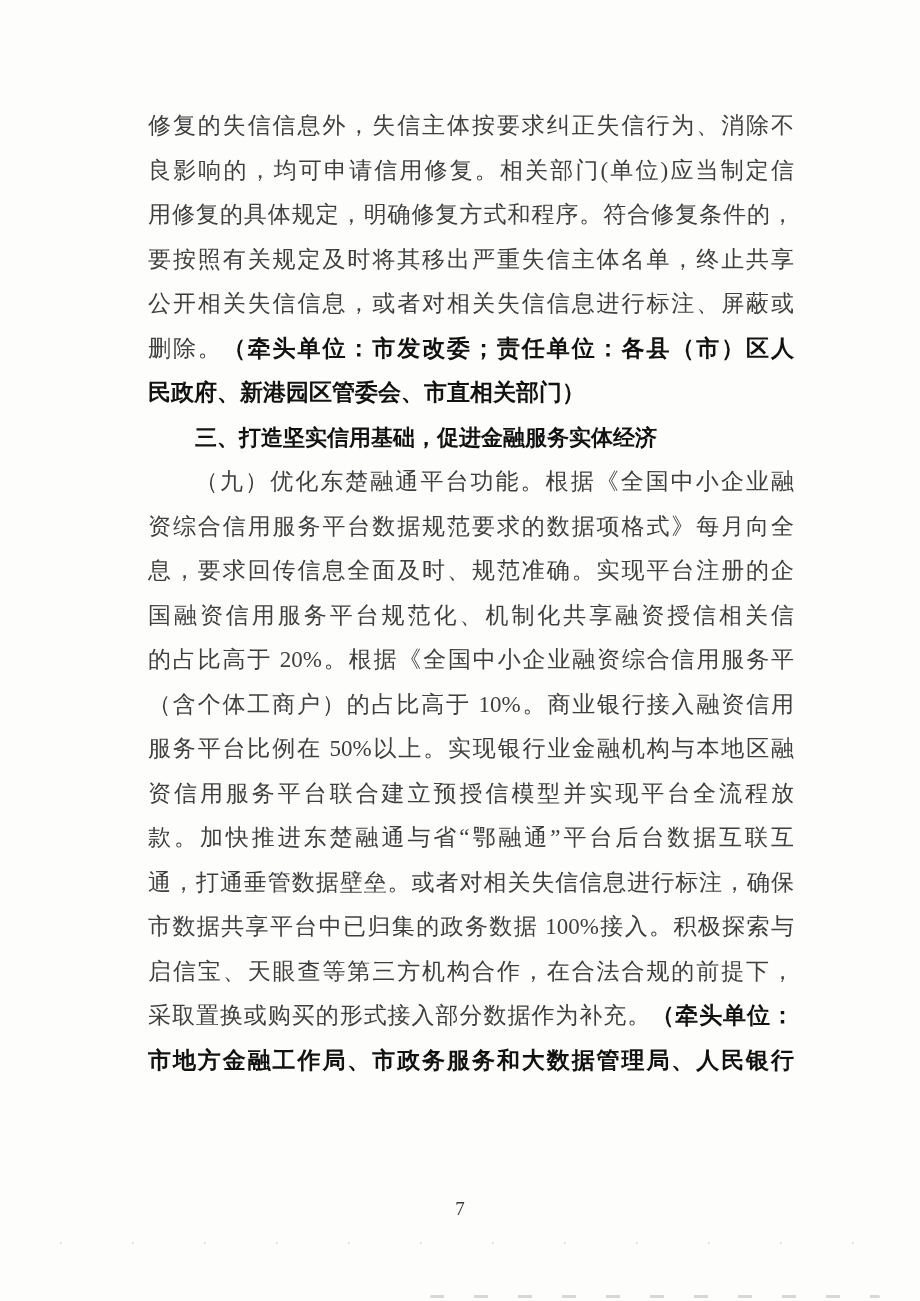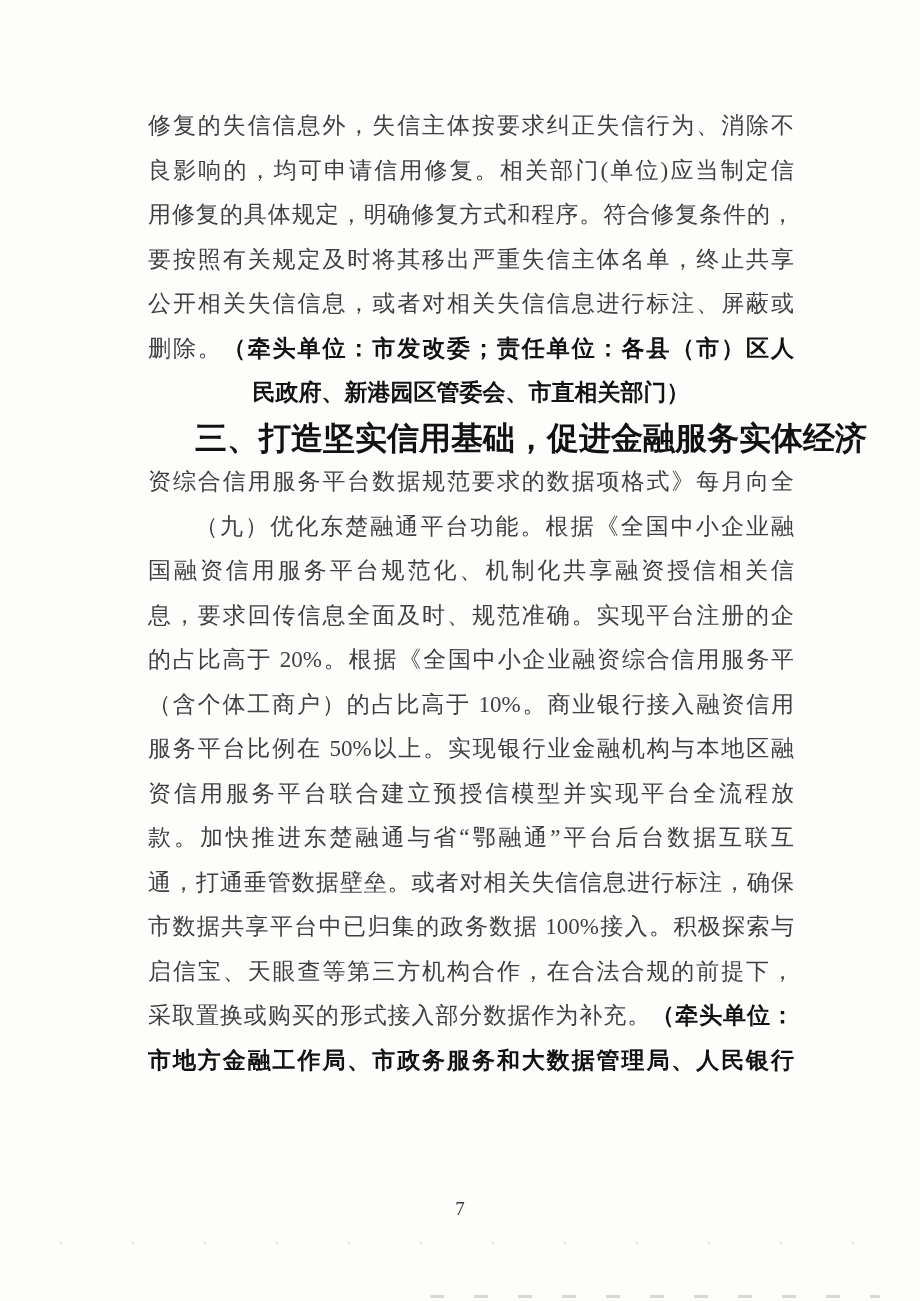--- a/index.html
+++ b/index.html
@@ -20,35 +20,34 @@
     top: 104px;
     width: 646px;
   }
 
   .line {
     font-size: 23px;
     line-height: 44.5px;
     height: 44.5px;
     color: var(--body-text, #3f3f3f);
     white-space: nowrap;
-    text-align: center;
   }
   .line.justify {
     white-space: normal;
     text-align: justify;
     text-align-last: justify;
   }
   .line.indent { text-indent: 47px; }
   .line .bold {
     font-weight: 700;
     color: var(--bold-text, #121212);
   }
   .line.heading {
     font-family: "Liberation Sans", "DejaVu Sans", sans-serif;
-    font-size: 32px;
+    font-size: 22px;
     font-weight: 700;
     color: var(--bold-text, #121212);
   }
 
   .page-number {
     position: absolute;
     left: 0;
     top: 1198px;
     width: 100%;
     text-align: center;
@@ -74,24 +73,24 @@
 <div class="page">
   <div class="text-block" id="text-block">
       <div class="line justify"><span>修复的失信信息外，失信主体按要求纠正失信行为、消除不</span></div>
       <div class="line justify"><span>良影响的，均可申请信用修复。相关部门(单位)应当制定信</span></div>
       <div class="line justify"><span>用修复的具体规定，明确修复方式和程序。符合修复条件的，</span></div>
       <div class="line justify"><span>要按照有关规定及时将其移出严重失信主体名单，终止共享</span></div>
       <div class="line justify"><span>公开相关失信信息，或者对相关失信信息进行标注、屏蔽或</span></div>
       <div class="line justify"><span>删除。</span><span class="bold">（牵头单位：市发改委；责任单位：各县（市）区人</span></div>
       <div class="line"><span class="bold">民政府、新港园区管委会、市直相关部门）</span></div>
       <div class="line indent heading"><span class="bold">三、打造坚实信用基础，促进金融服务实体经济</span></div>
+      <div class="line justify indent"><span>（九）优化东楚融通平台功能。根据《全国中小企业融</span></div>
       <div class="line justify"><span>资综合信用服务平台数据规范要求的数据项格式》每月向全</span></div>
-      <div class="line justify indent"><span>（九）优化东楚融通平台功能。根据《全国中小企业融</span></div>
+      <div class="line justify"><span>息，要求回传信息全面及时、规范准确。实现平台注册的企</span></div>
       <div class="line justify"><span>国融资信用服务平台规范化、机制化共享融资授信相关信</span></div>
-      <div class="line justify"><span>息，要求回传信息全面及时、规范准确。实现平台注册的企</span></div>
       <div class="line justify"><span>的占比高于 20%。根据《全国中小企业融资综合信用服务平</span></div>
       <div class="line justify"><span>（含个体工商户）的占比高于 10%。商业银行接入融资信用</span></div>
       <div class="line justify"><span>服务平台比例在 50%以上。实现银行业金融机构与本地区融</span></div>
       <div class="line justify"><span>资信用服务平台联合建立预授信模型并实现平台全流程放</span></div>
       <div class="line justify"><span>款。加快推进东楚融通与省“鄂融通”平台后台数据互联互</span></div>
       <div class="line justify"><span>通，打通垂管数据壁垒。或者对相关失信信息进行标注，确保</span></div>
       <div class="line justify"><span>市数据共享平台中已归集的政务数据 100%接入。积极探索与</span></div>
       <div class="line justify"><span>启信宝、天眼查等第三方机构合作，在合法合规的前提下，</span></div>
       <div class="line justify"><span>采取置换或购买的形式接入部分数据作为补充。</span><span class="bold">（牵头单位：</span></div>
       <div class="line justify"><span class="bold">市地方金融工作局、市政务服务和大数据管理局、人民银行</span></div>

